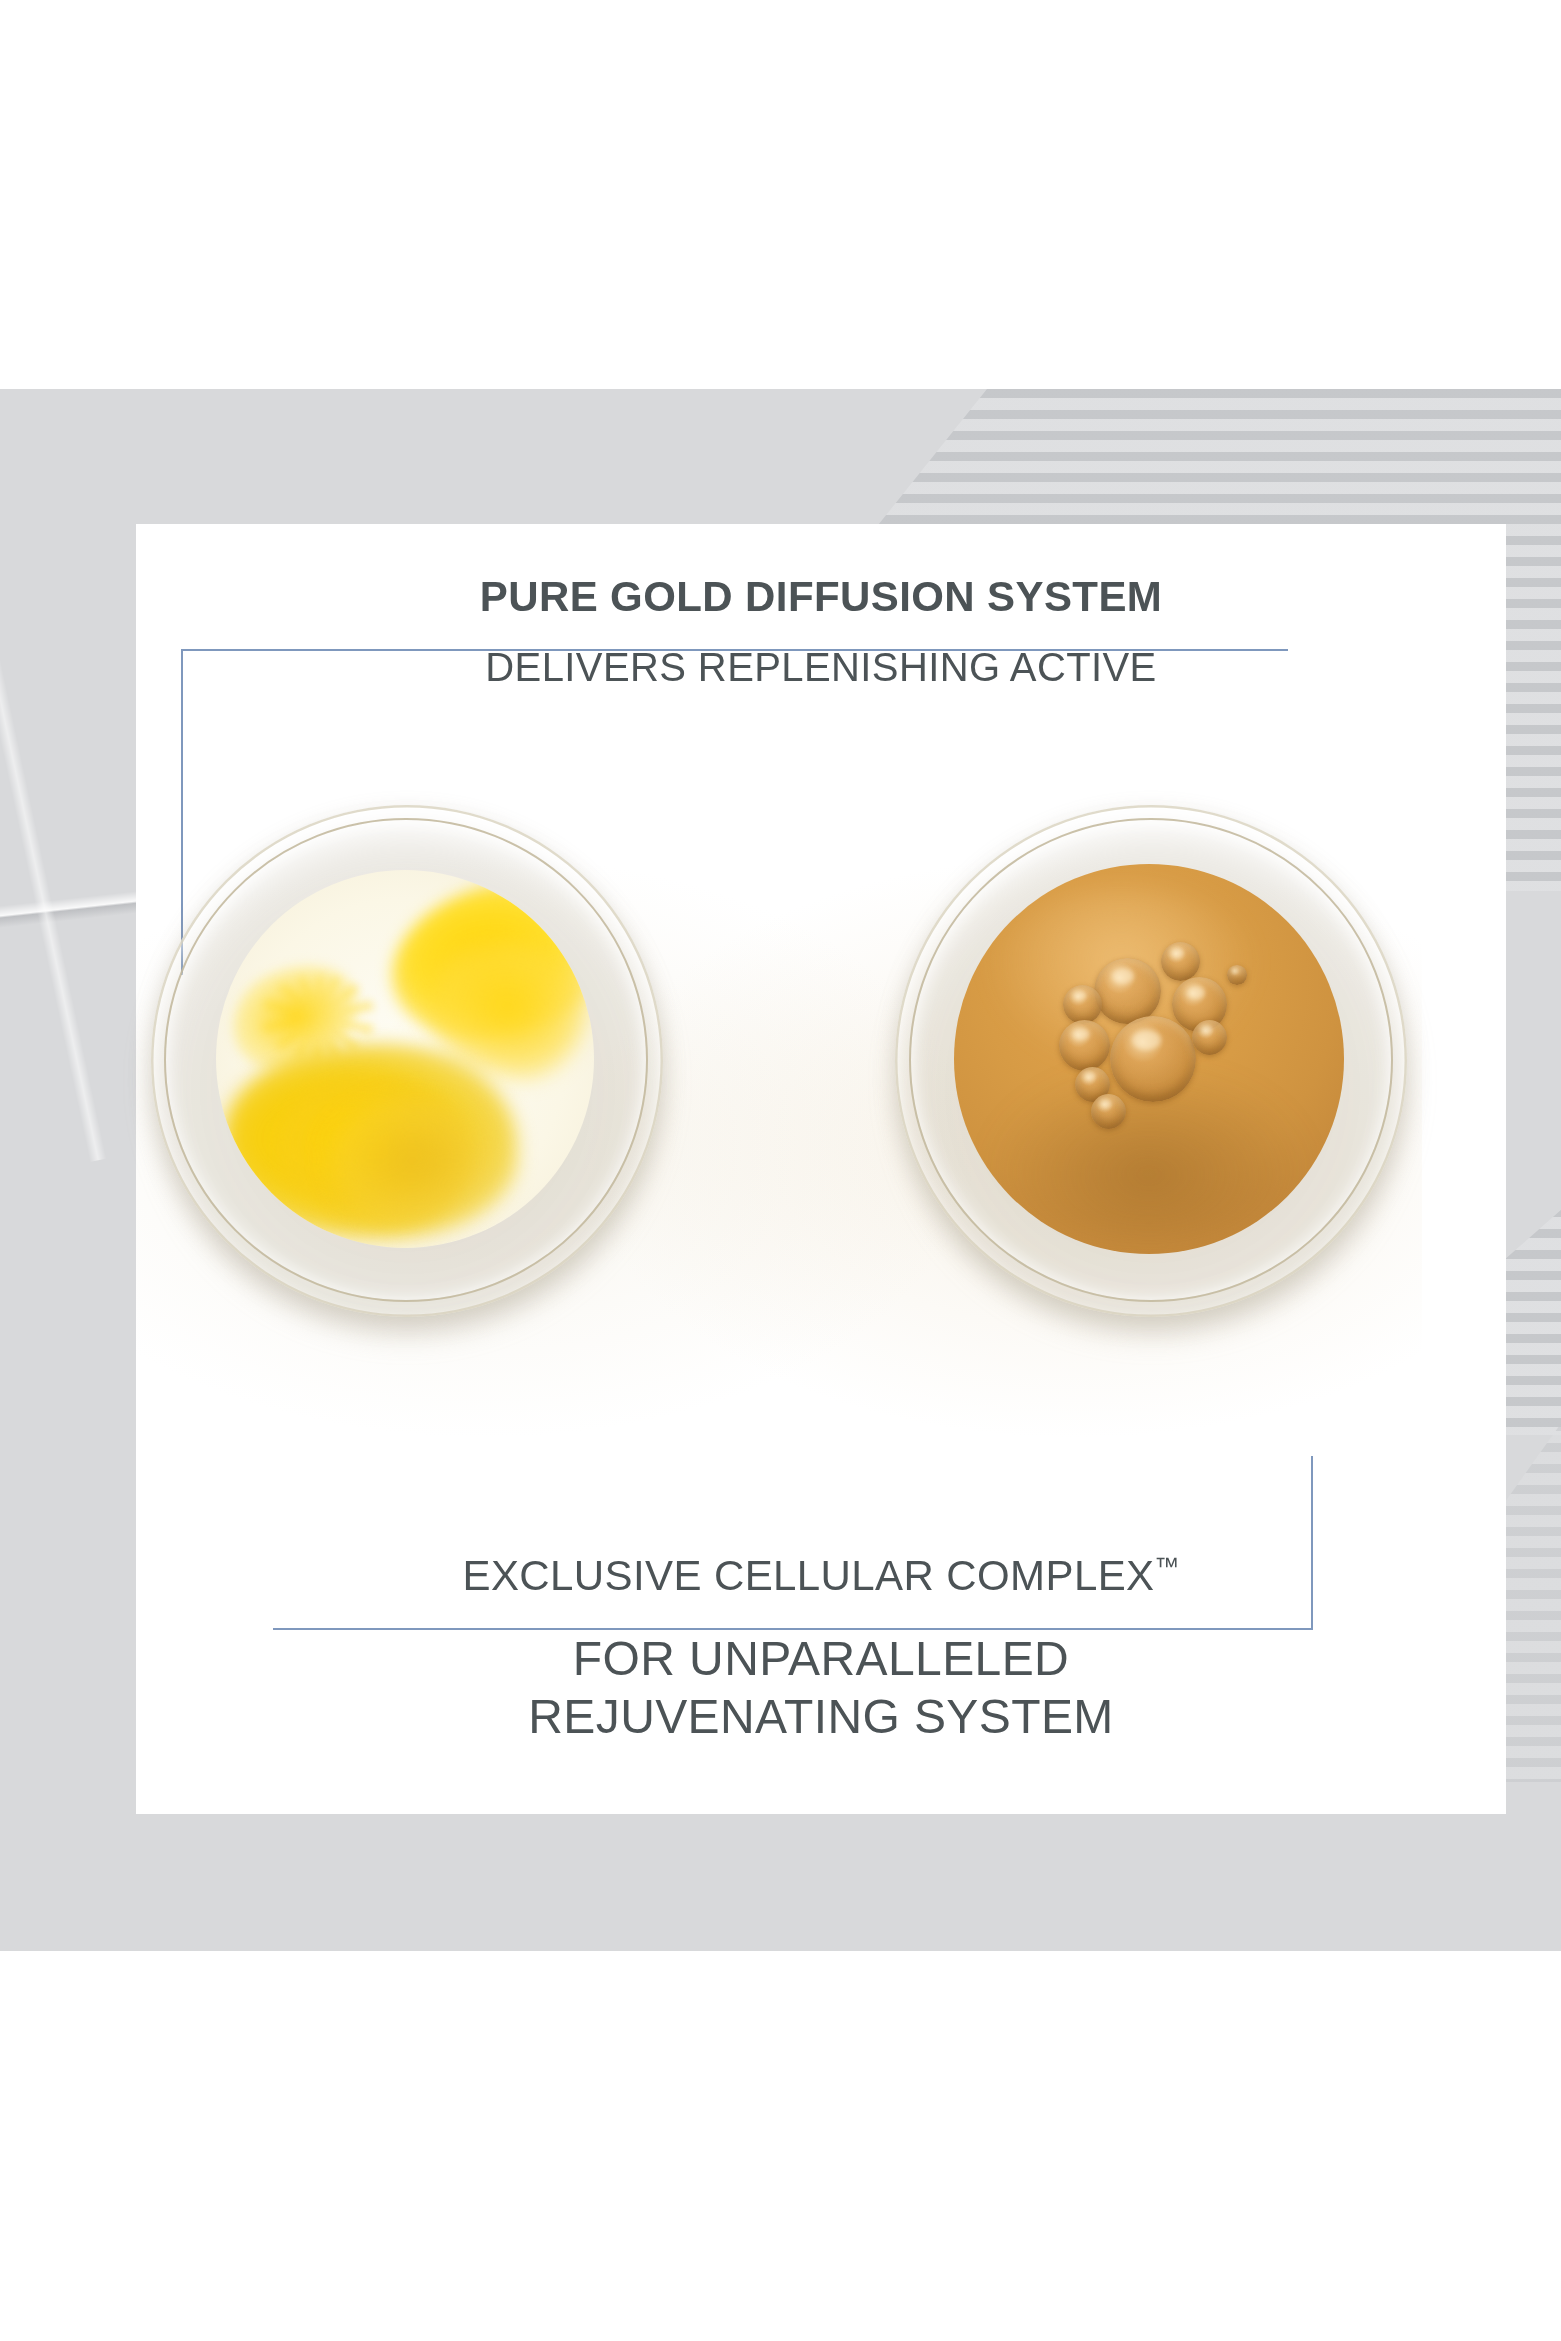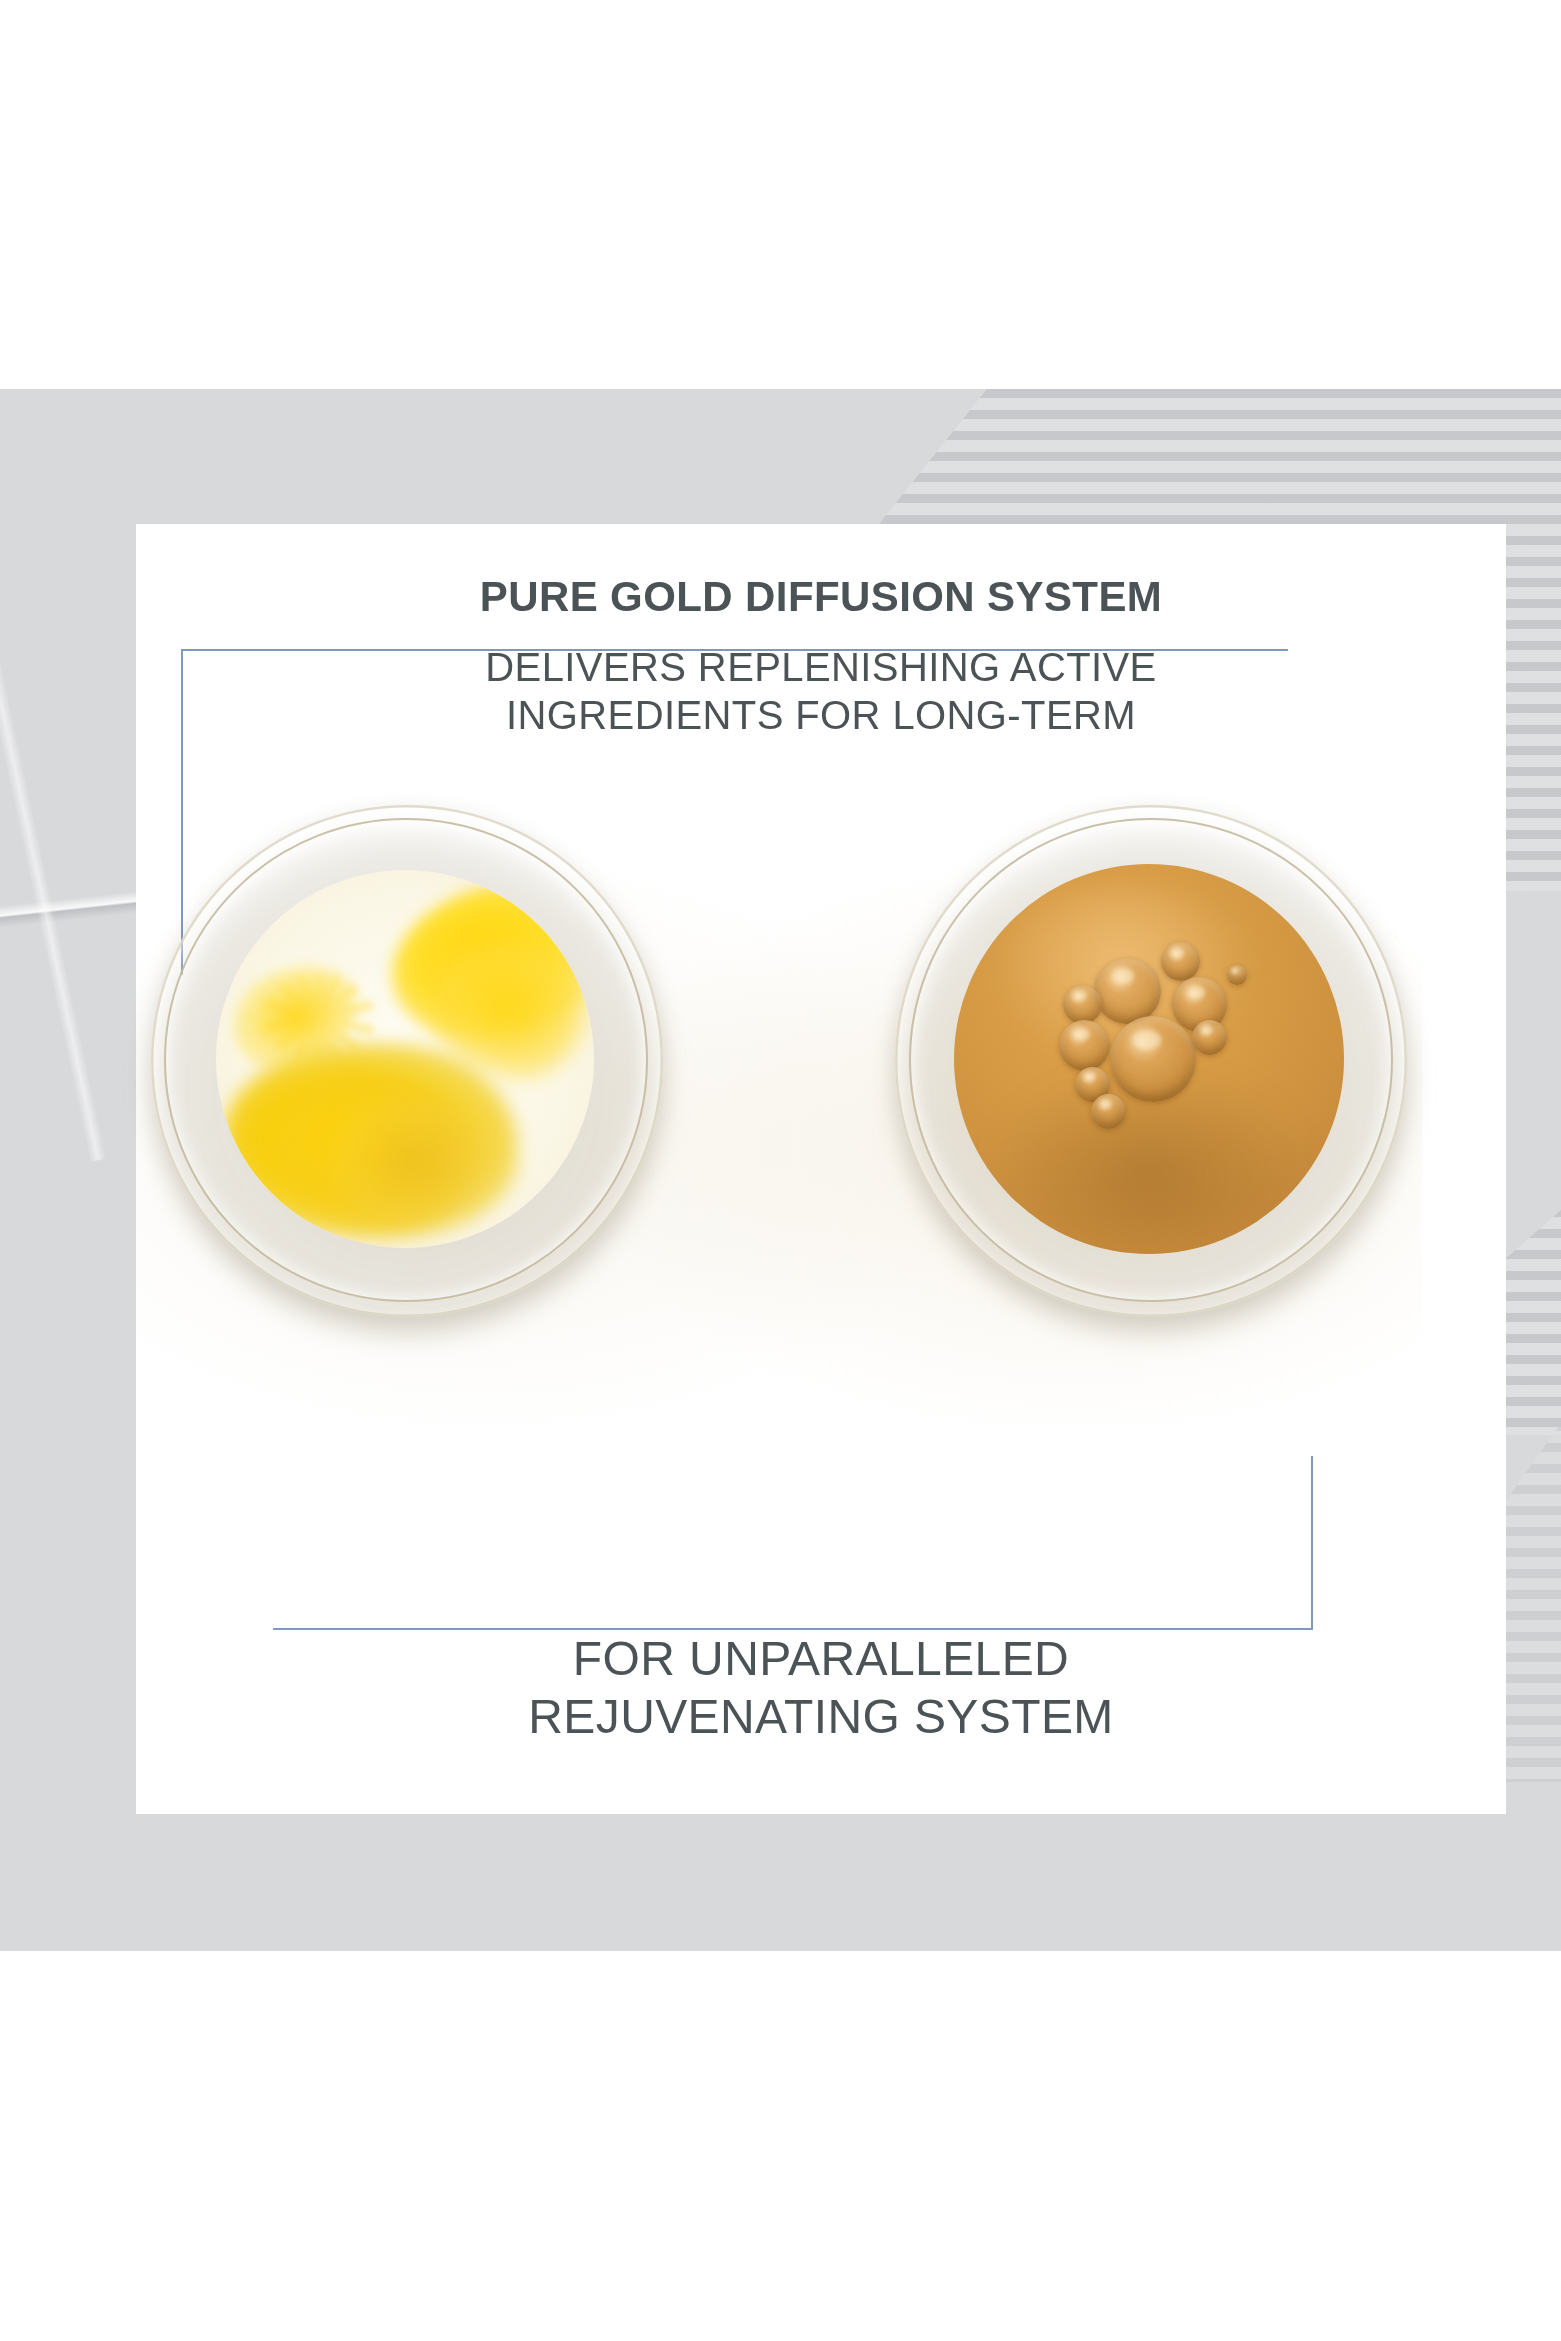--- a/index.html
+++ b/index.html
@@ -149,21 +149,20 @@
 
     <div class="fr fr-top"></div>
     <div class="fr fr-left"></div>
     <div class="fr fr-right"></div>
     <div class="fr fr-bot"></div>
 
     <div class="txt title-top">PURE GOLD DIFFUSION SYSTEM</div>
 
     <div class="txt sub-top">
       <div>DELIVERS REPLENISHING ACTIVE</div>
-      <div>INGREDIENTS FOR LONG-TERM</div>
     </div>
 
     <div>
       <div class="dish-shadow" style="left:8.4px;top:291px;width:527px;height:527px;"></div>
       <div class="dish dish-glass" style="left:15px;top:281px;width:512px;height:512px;"></div>
       <div class="dish dish-rim" style="left:28.4px;top:294px;width:480px;height:480px;"></div>
       <div class="dish dish-liquid liq-left" style="left:80px;top:346px;width:378px;height:378px;">
         <div class="ink ink-wisp"></div>
         <div class="ink ink-c"></div>
         <div class="ink ink-a"></div>
@@ -188,20 +187,21 @@
         <div class="bub" style="left:28%;top:31%;width:10%;height:10%;"></div>
         <div class="bub" style="left:27%;top:40%;width:13%;height:13%;"></div>
         <div class="bub" style="left:40%;top:39%;width:22%;height:22%;"></div>
         <div class="bub" style="left:61%;top:40%;width:9%;height:9%;"></div>
         <div class="bub" style="left:31%;top:52%;width:9%;height:9%;"></div>
         <div class="bub" style="left:35%;top:59%;width:9%;height:9%;"></div>
         <div class="bub" style="left:70%;top:26%;width:5%;height:5%;"></div>
       </div>
     </div>
 
+    <div class="txt title-bot"><span>EXCLUSIVE CELLULAR COMPLEX</span><span class="tm">™</span></div>
 
     <div class="txt sub-bot">
       <div>FOR UNPARALLELED</div>
       <div>REJUVENATING SYSTEM</div>
     </div>
 
   </div>
 
 </div>
 

